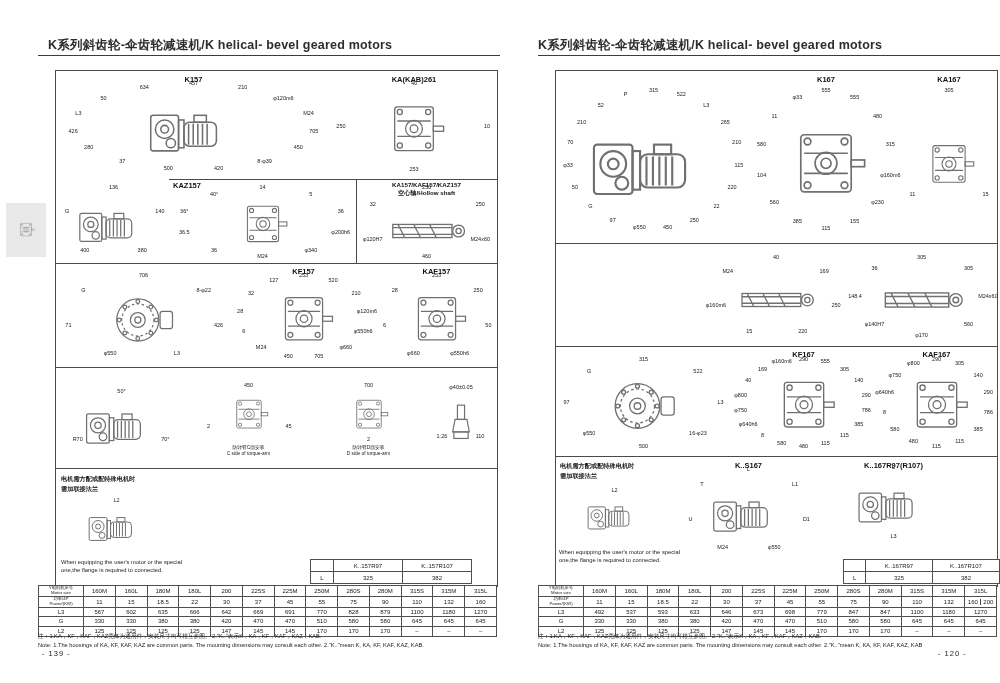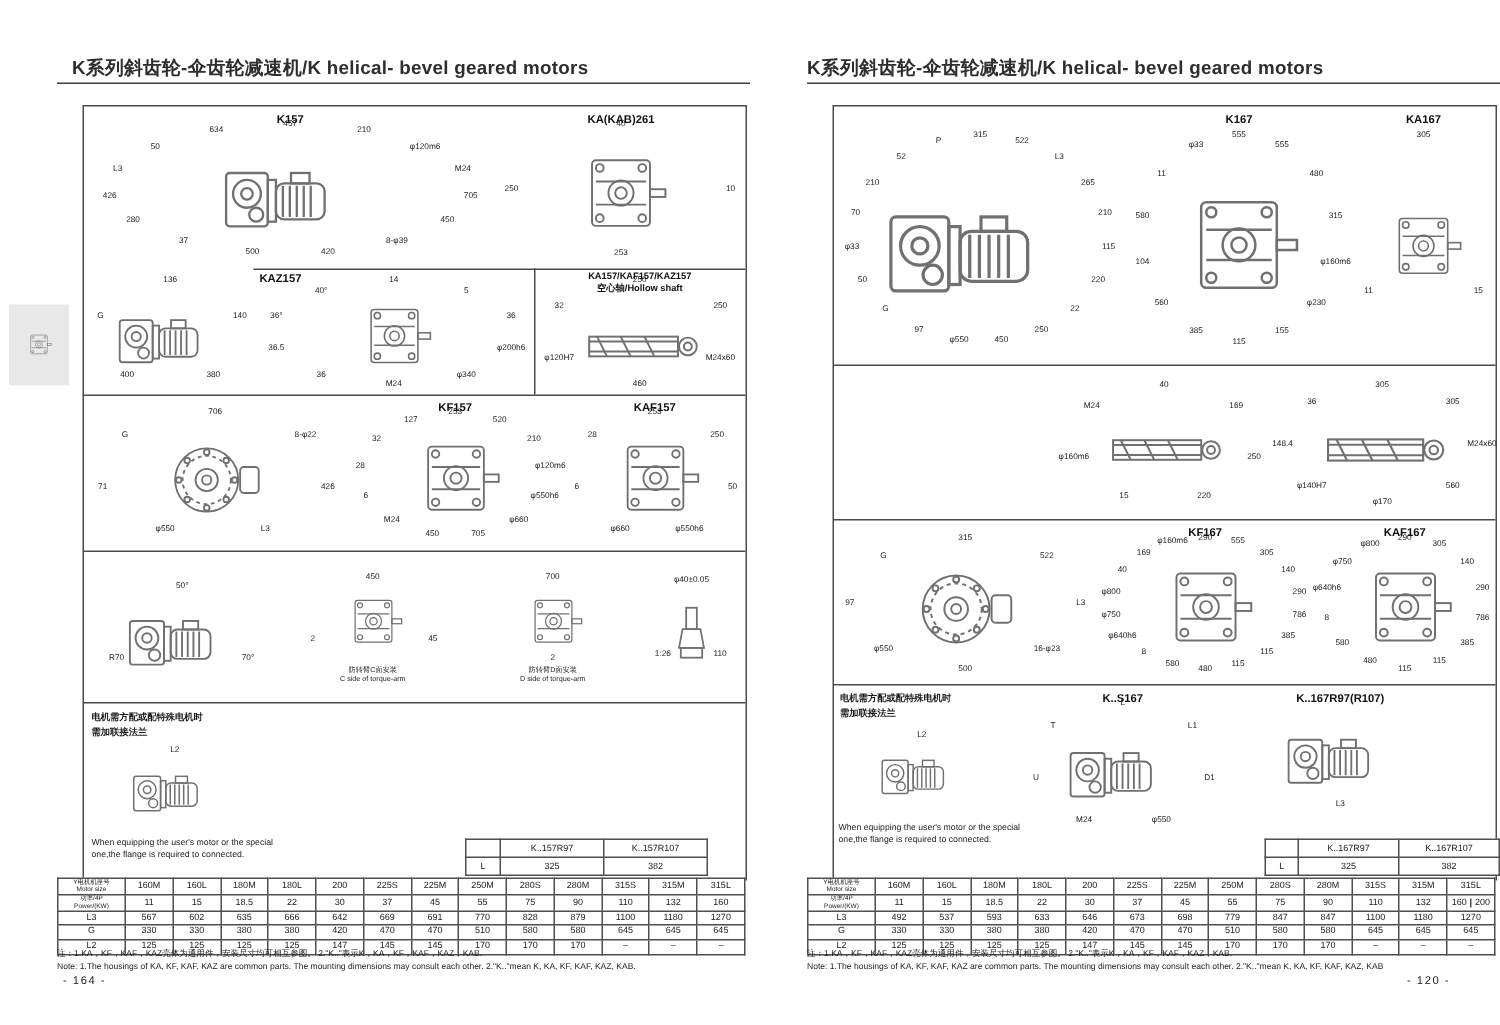--- a/index.html
+++ b/index.html
@@ -431,21 +431,21 @@
         <td>–</td>
         <td>–</td>
       </tr>
     </tbody>
 </table>
 
 <div class="notes" style="left:38px;top:632px">
   <div>注：1.KA，KF，KAF，KAZ壳体为通用件，安装尺寸均可相互参图。  2."K.."表示K，KA，KF，KAF，KAZ，KAB.</div>
   <div>Note: 1.The housings of KA, KF, KAF, KAZ are common parts. The mounting dimensions may consult each other.   2."K.."mean K, KA, KF, KAF, KAZ, KAB.</div>
 </div>
-<div class="pagenum" style="left:42px;top:649px">- 164 -</div>
+<div class="pagenum" style="left:42px;top:649px">- 139 -</div>
 
 <div class="page-title" style="left:538px;top:37px">K系列斜齿轮-伞齿轮减速机/K helical- bevel geared motors</div>
 <div class="rule" style="left:538px;top:55px;width:462px"></div>
 
 <div class="tab" style="left:954px;top:203px">
   <svg class="sk" viewBox="0 0 100 84">
       <use href="#sy-front"></use>
     </svg>
 </div>
 

